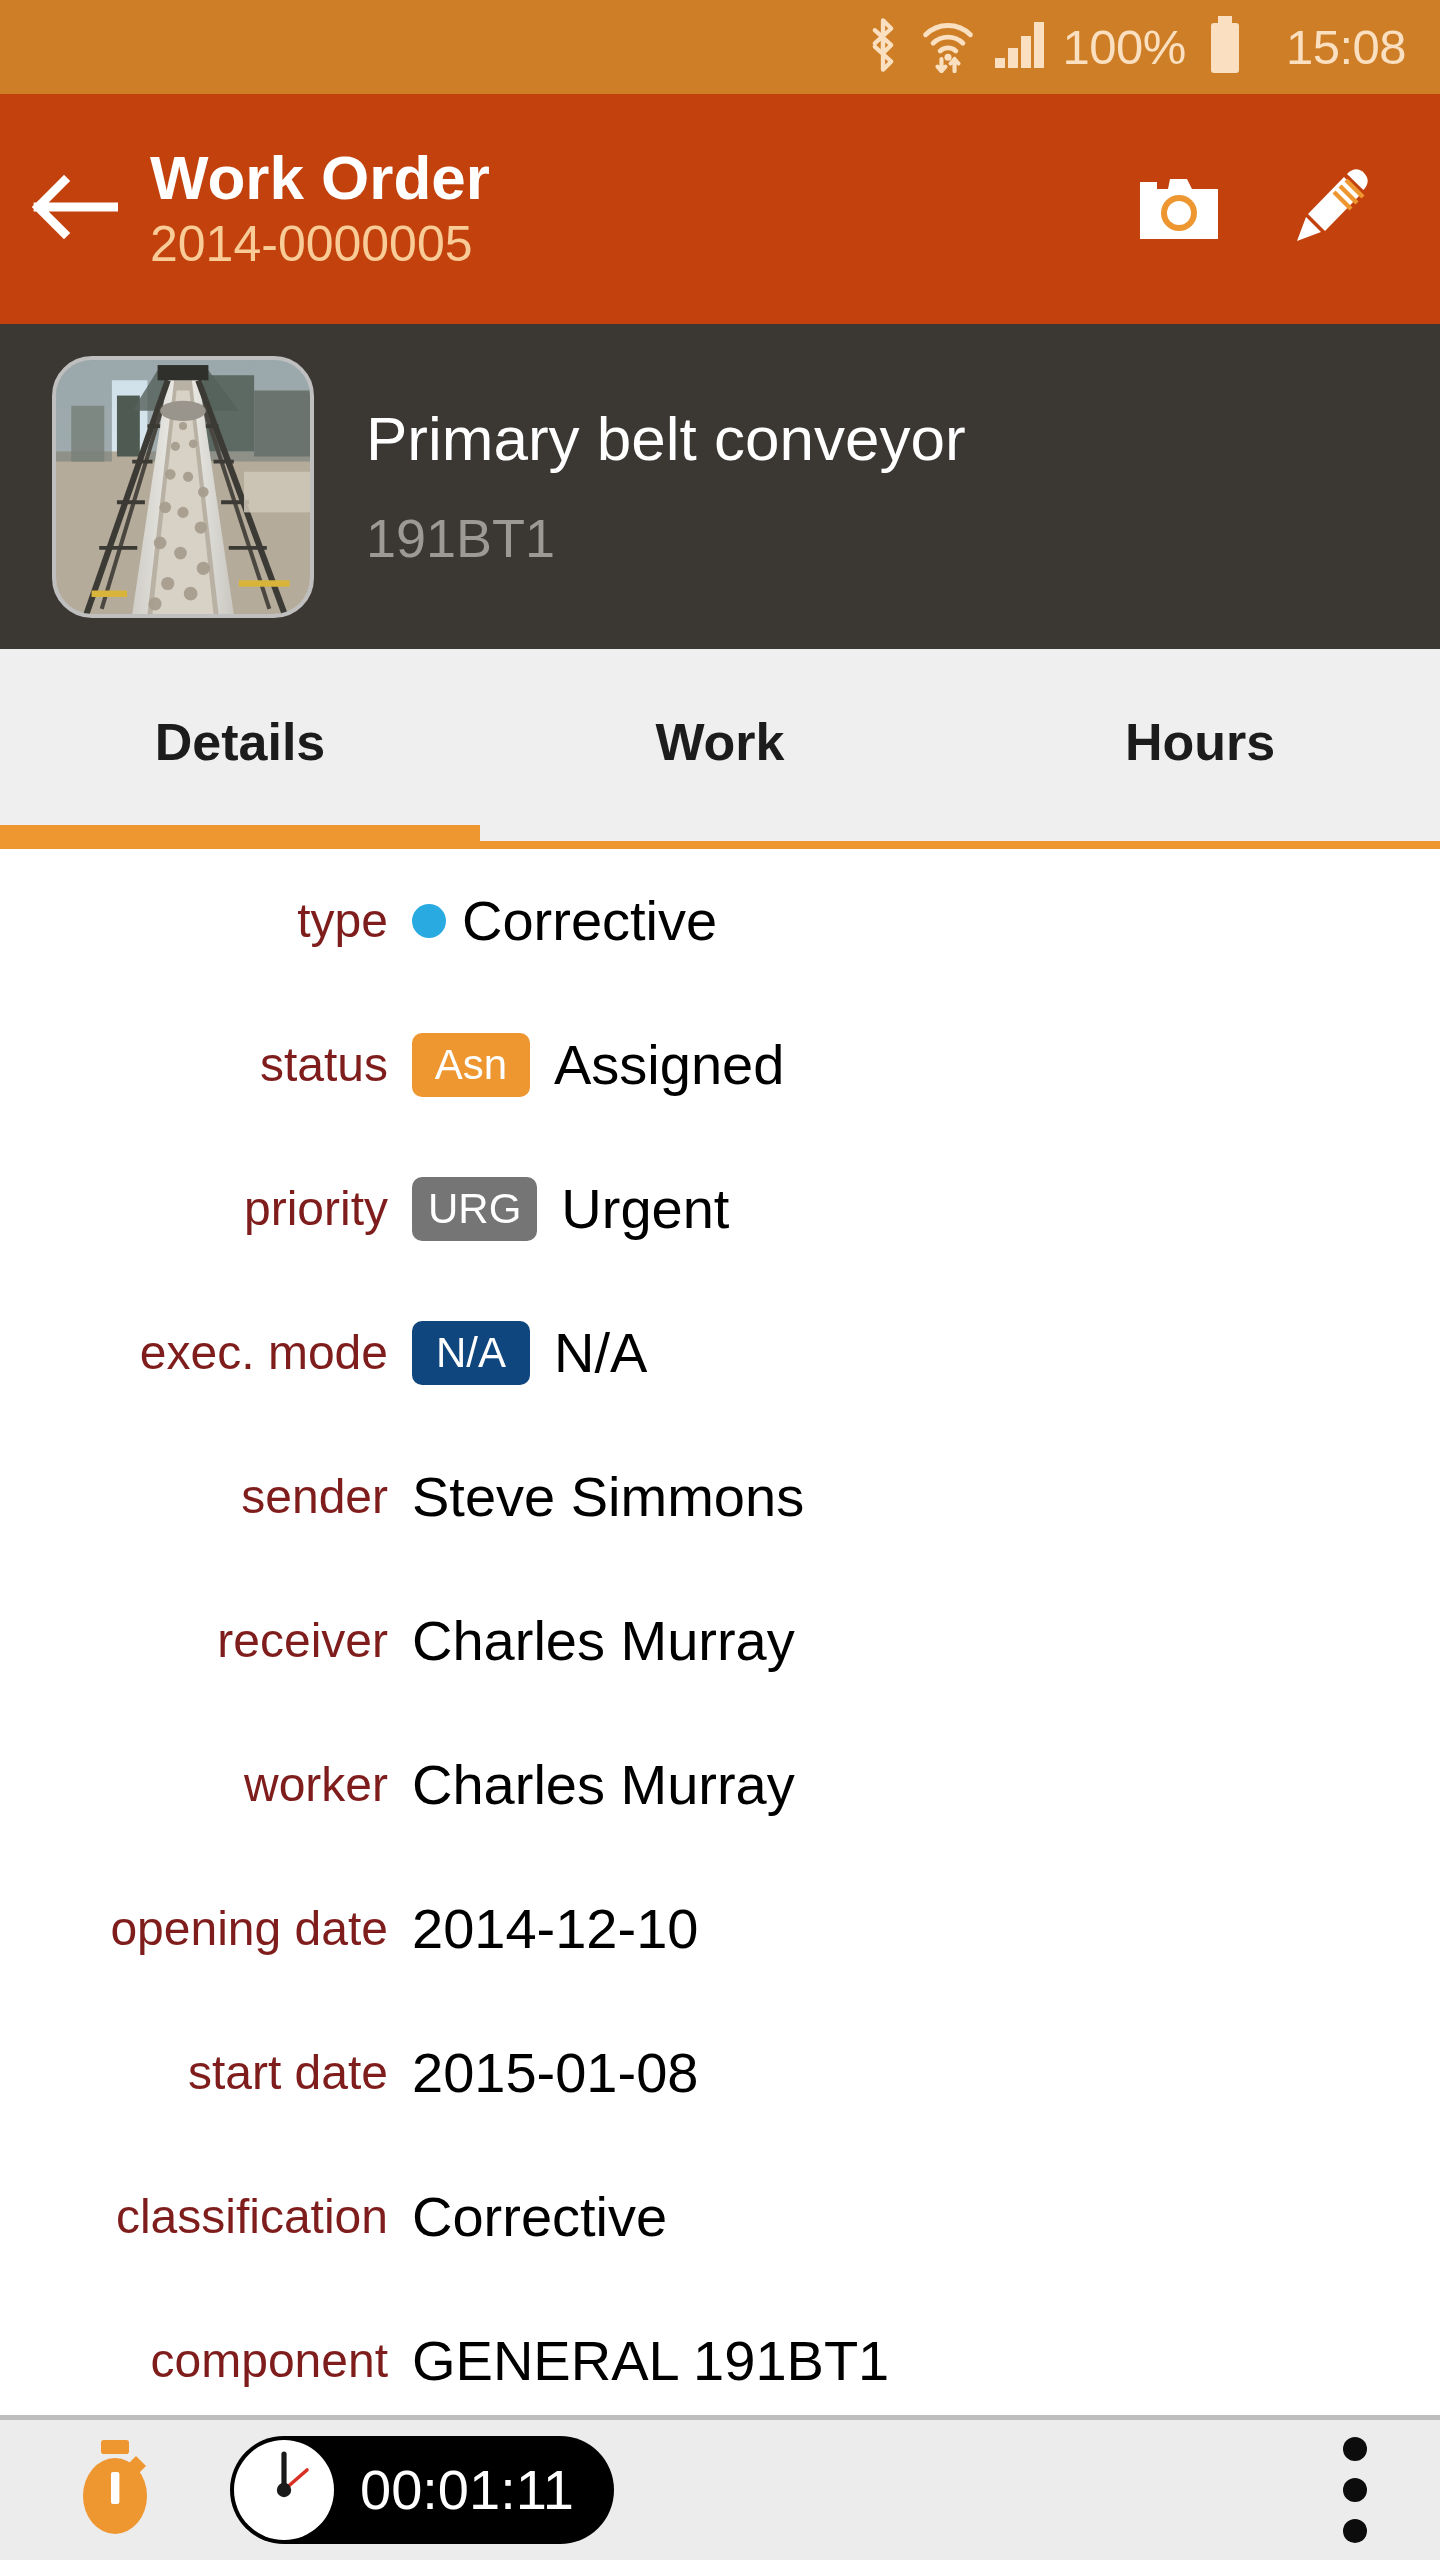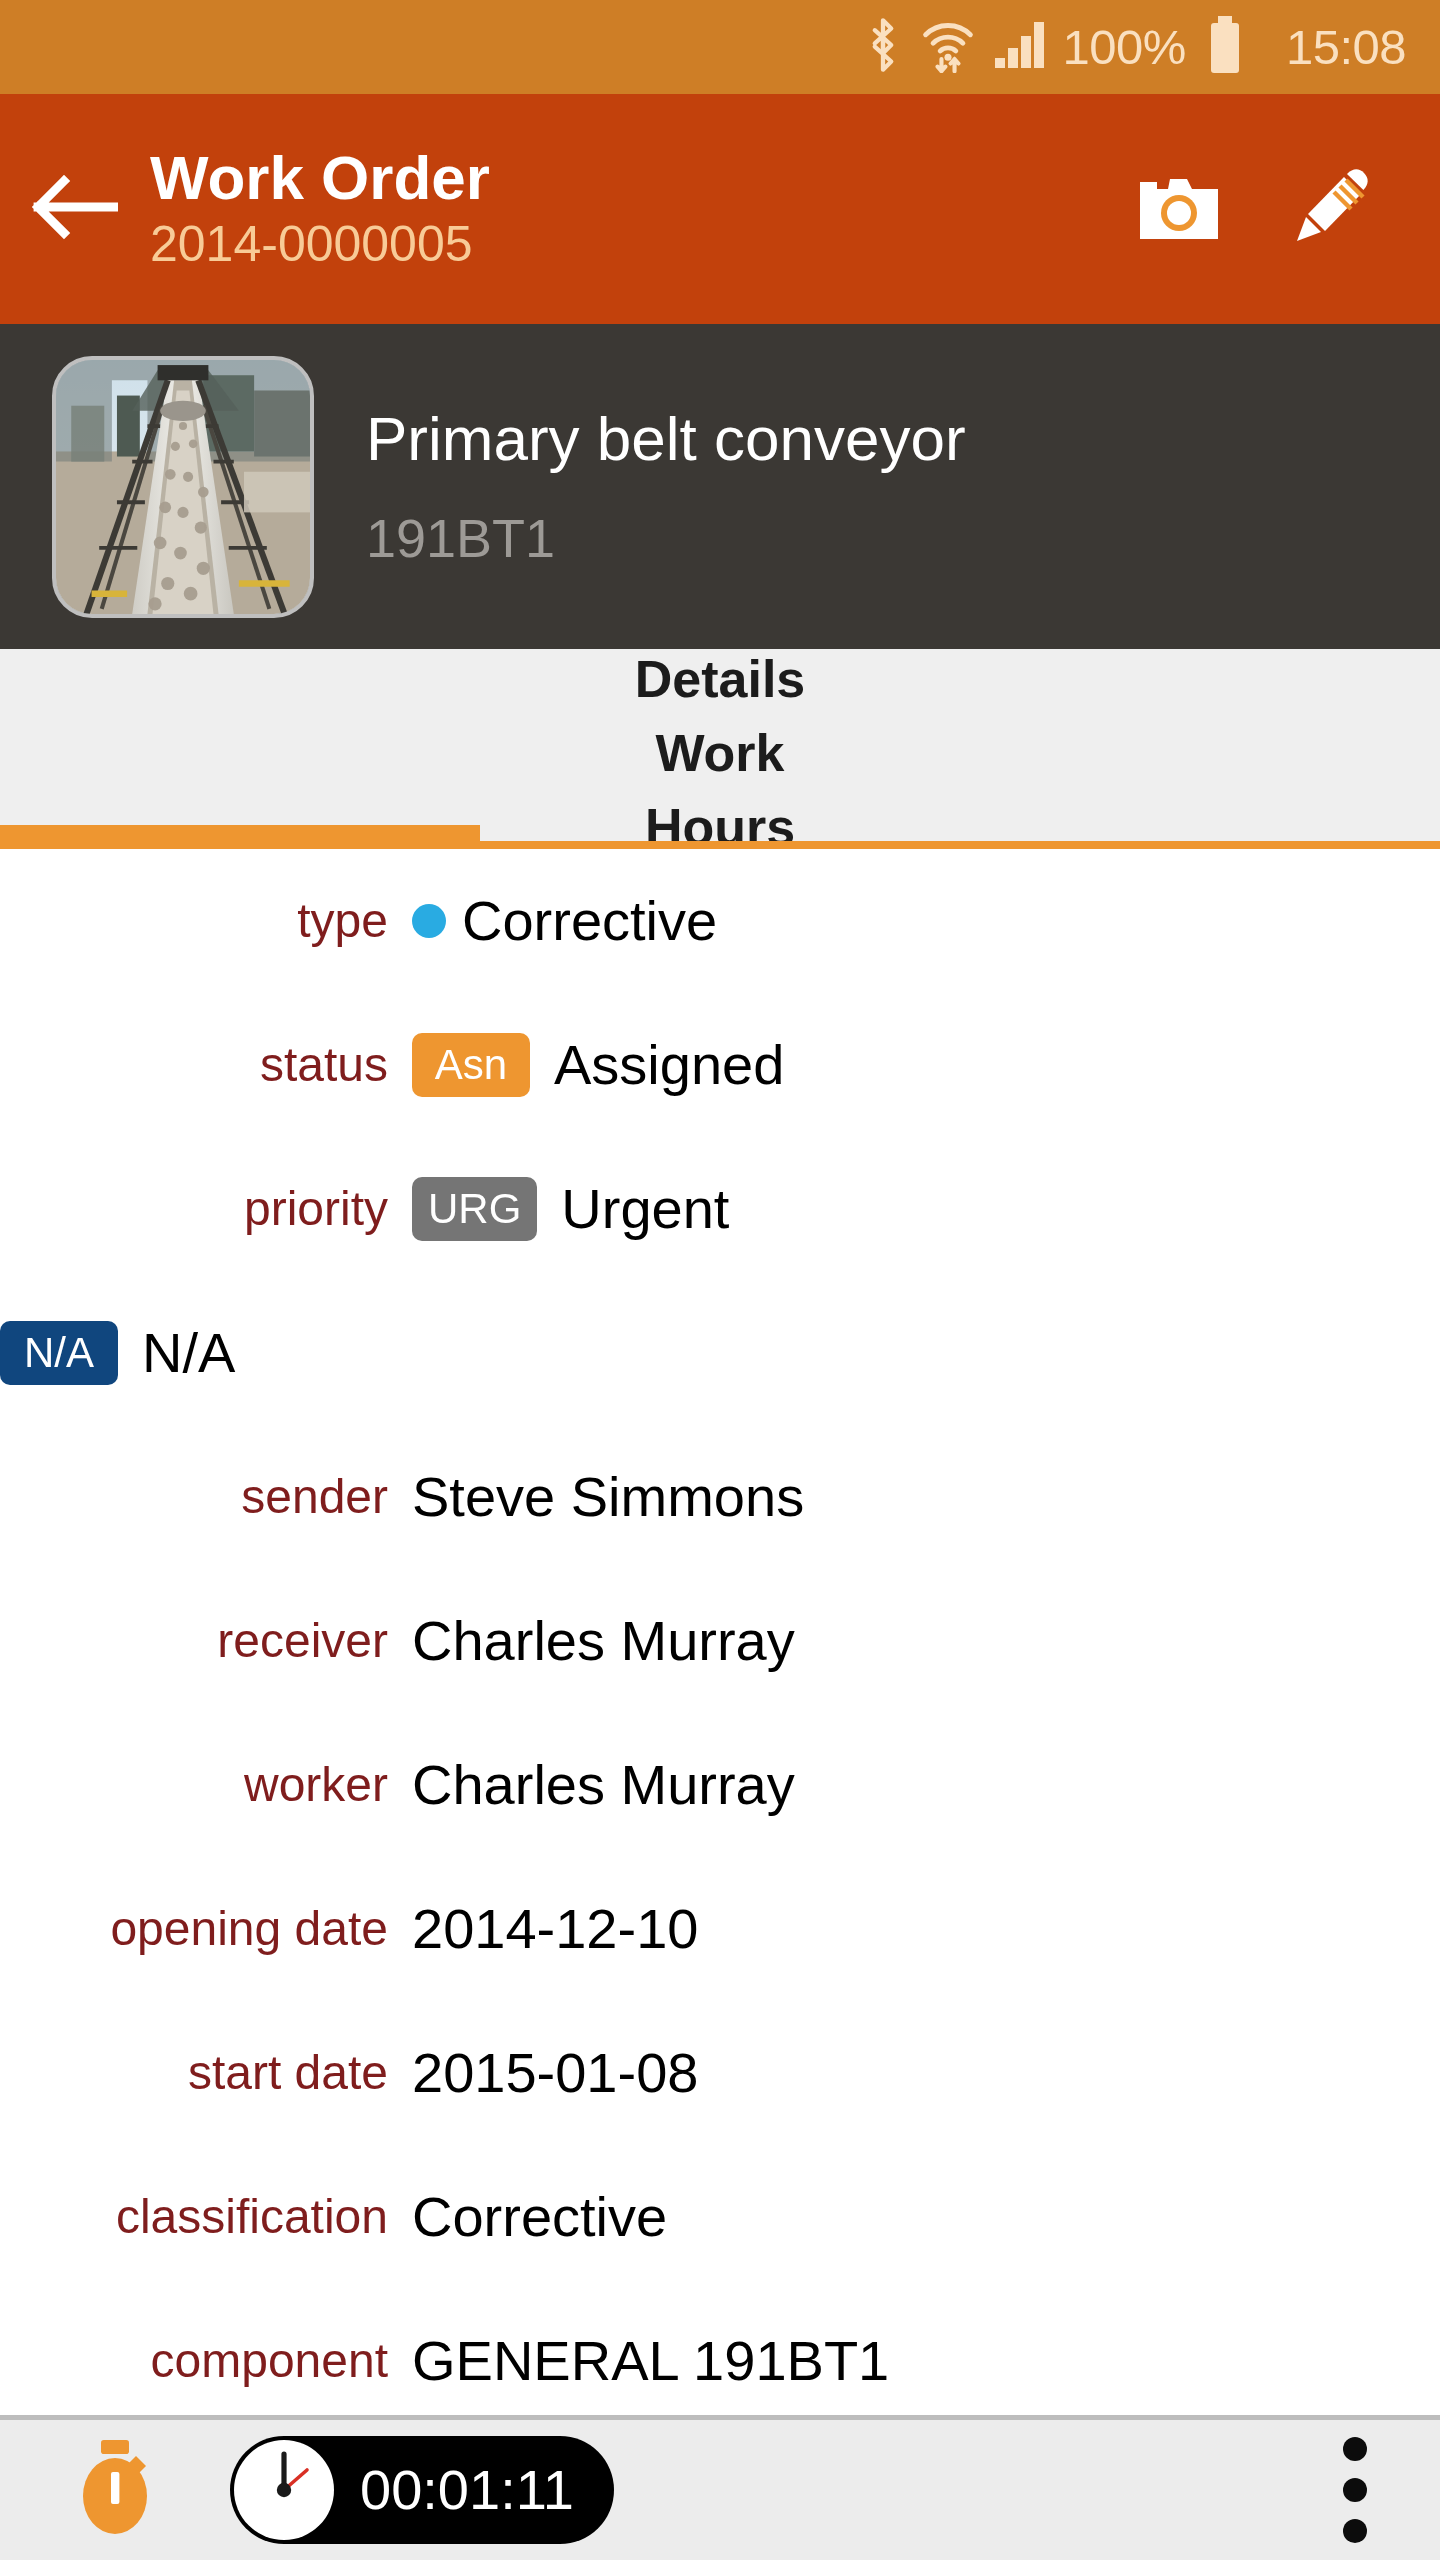--- a/index.html
+++ b/index.html
@@ -62,21 +62,21 @@
   .asset-text { margin-left:52px; display:flex; flex-direction:column; }
   .asset-name {
     color:#ffffff; font-size:62px; font-weight:400; line-height:1.1;
   }
   .asset-code {
     color:#9d9a96; font-size:54px; font-weight:400; line-height:1.1; margin-top:36px;
   }
 
   
   .tabs {
-    height:200px; background:#efefef; display:flex; position:relative;flex-direction:column;
+    height:200px; background:#efefef; display:flex; position:relative;
   }
   .tab {
     flex:1 1 0; display:flex; align-items:center; justify-content:center;
     font-size:52px; font-weight:bold; color:#1c1c1c; padding-bottom:14px;
   }
   .tab-underline {
     position:absolute; left:0; bottom:0; width:480px; height:24px; background:#ee9630;
   }
   .tab-baseline {
     position:absolute; left:0; bottom:0; width:100%; height:8px; background:#ee9630;
@@ -329,20 +329,21 @@
           </div>
         </div>
         <div class="row">
           <div class="row-label">priority</div>
           <div class="row-value-wrap">
             <span class="badge" style="background: rgb(117, 117, 117);">URG</span>
             <div class="row-value">Urgent</div>
           </div>
         </div>
         <div class="row">
+          <div class="row-label">exec. mode</div>
           <div class="row-value-wrap">
             <span class="badge" style="background: rgb(16, 70, 126);">N/A</span>
             <div class="row-value">N/A</div>
           </div>
         </div>
         <div class="row">
           <div class="row-label">sender</div>
           <div class="row-value-wrap">
             <div class="row-value">Steve Simmons</div>
           </div>

